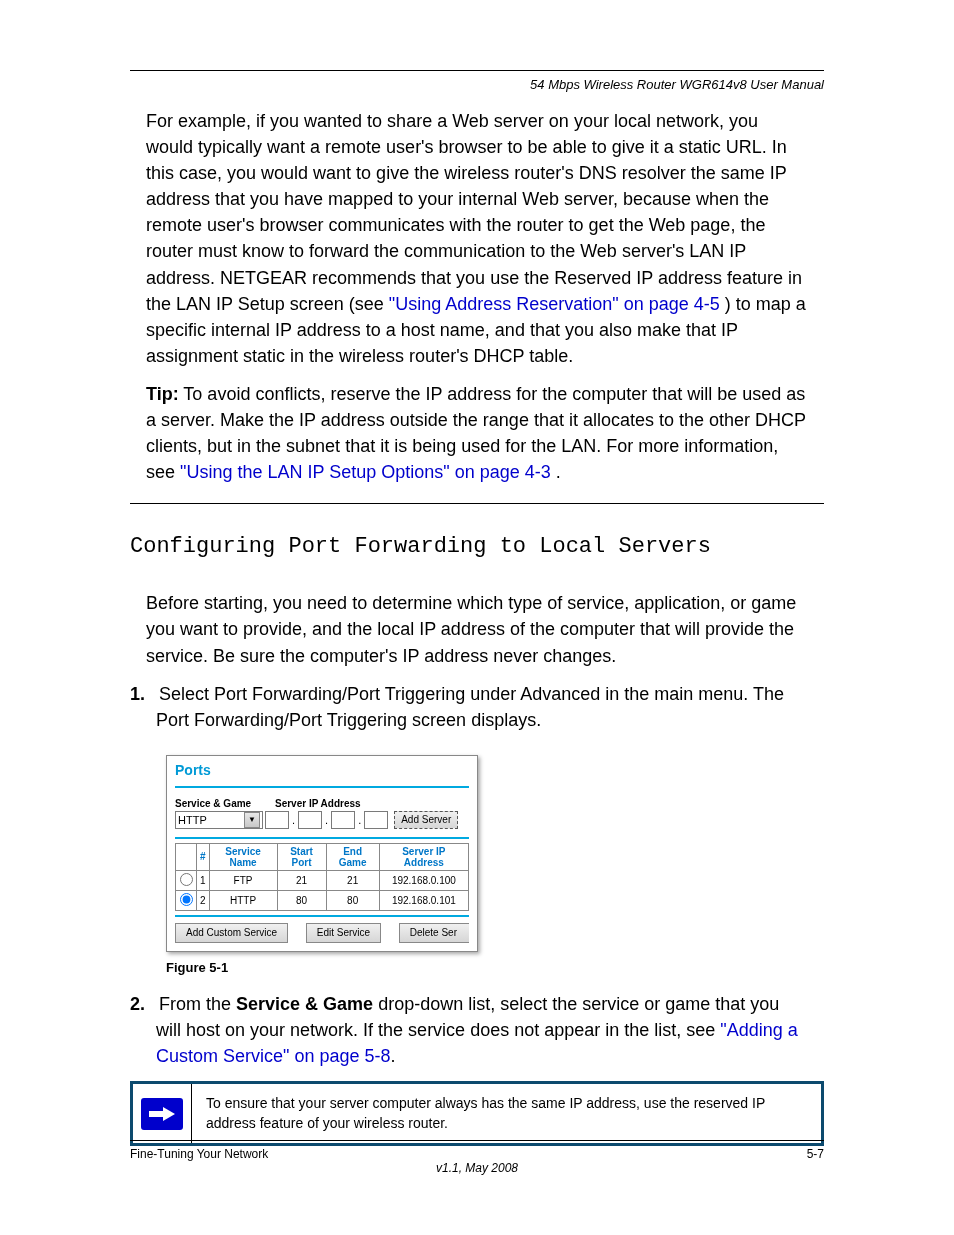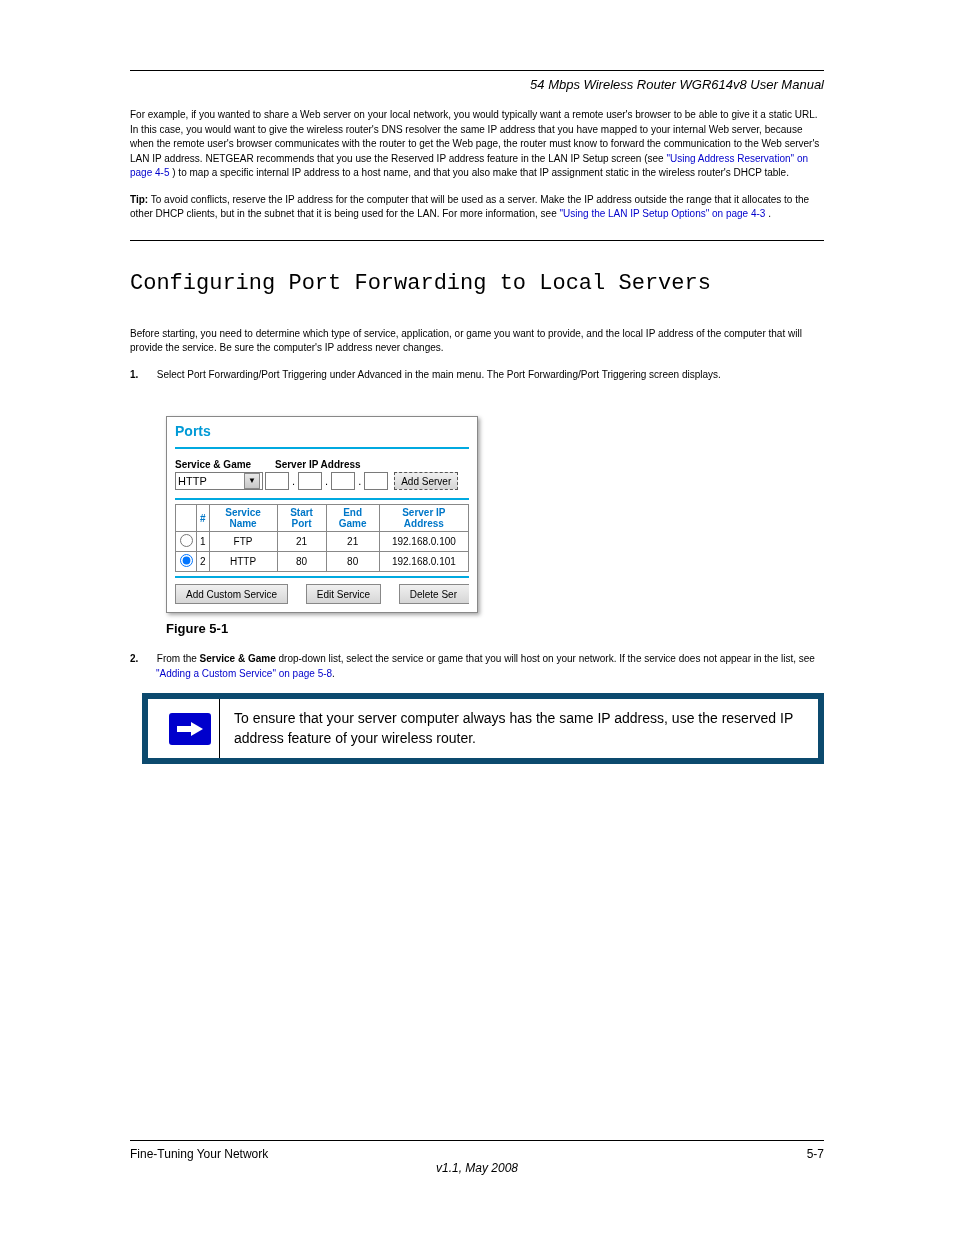--- a/index.html
+++ b/index.html
@@ -22,53 +22,52 @@
     margin: 0;
   }
   .header-text {
     font-style: italic;
     font-size: 13px;
     text-align: right;
     margin: 6px 0 16px 0;
     color: #000;
   }
   .body-text {
-    font-size: 10px;
+    font-size: 18px;
     line-height: 1.45;
-    margin: 12px 0;
+    margin: 12px 16px;
     color: #000;
   }
   .body-text-indent {
     margin-left: 26px;
   }
   .list-num {
     font-weight: bold;
     display: inline-block;
     width: 24px;
     margin-left: -26px;
   }
   .section-heading {
     font-size: 22px;
     font-family: Liberation Mono, monospace;
     margin: 30px 0 31px 0;
     color: #000;
   }
   .figure {
-    margin: 34px 0 8px 36px;
+    margin: 22px 0 8px 36px;
   }
   .fig-caption {
     font-size: 13px;
     font-weight: bold;
     margin: 6px 0 16px 36px;
   }
   .note-box {
-    border: 6px solid #0c4a6e;
-    display: flex;
-    margin: 12px 0 14px 12px;
-    padding-left: 13px;
+    border: 3px solid #0c4a6e;
+    display: flex;
+    margin: 12px 0 14px 0;
   }
   .note-icon-cell {
     width: 58px;
     border-right: 1px solid #000;
     display: flex;
     align-items: center;
     justify-content: center;
     padding: 8px 0;
   }
   .note-text-cell {

